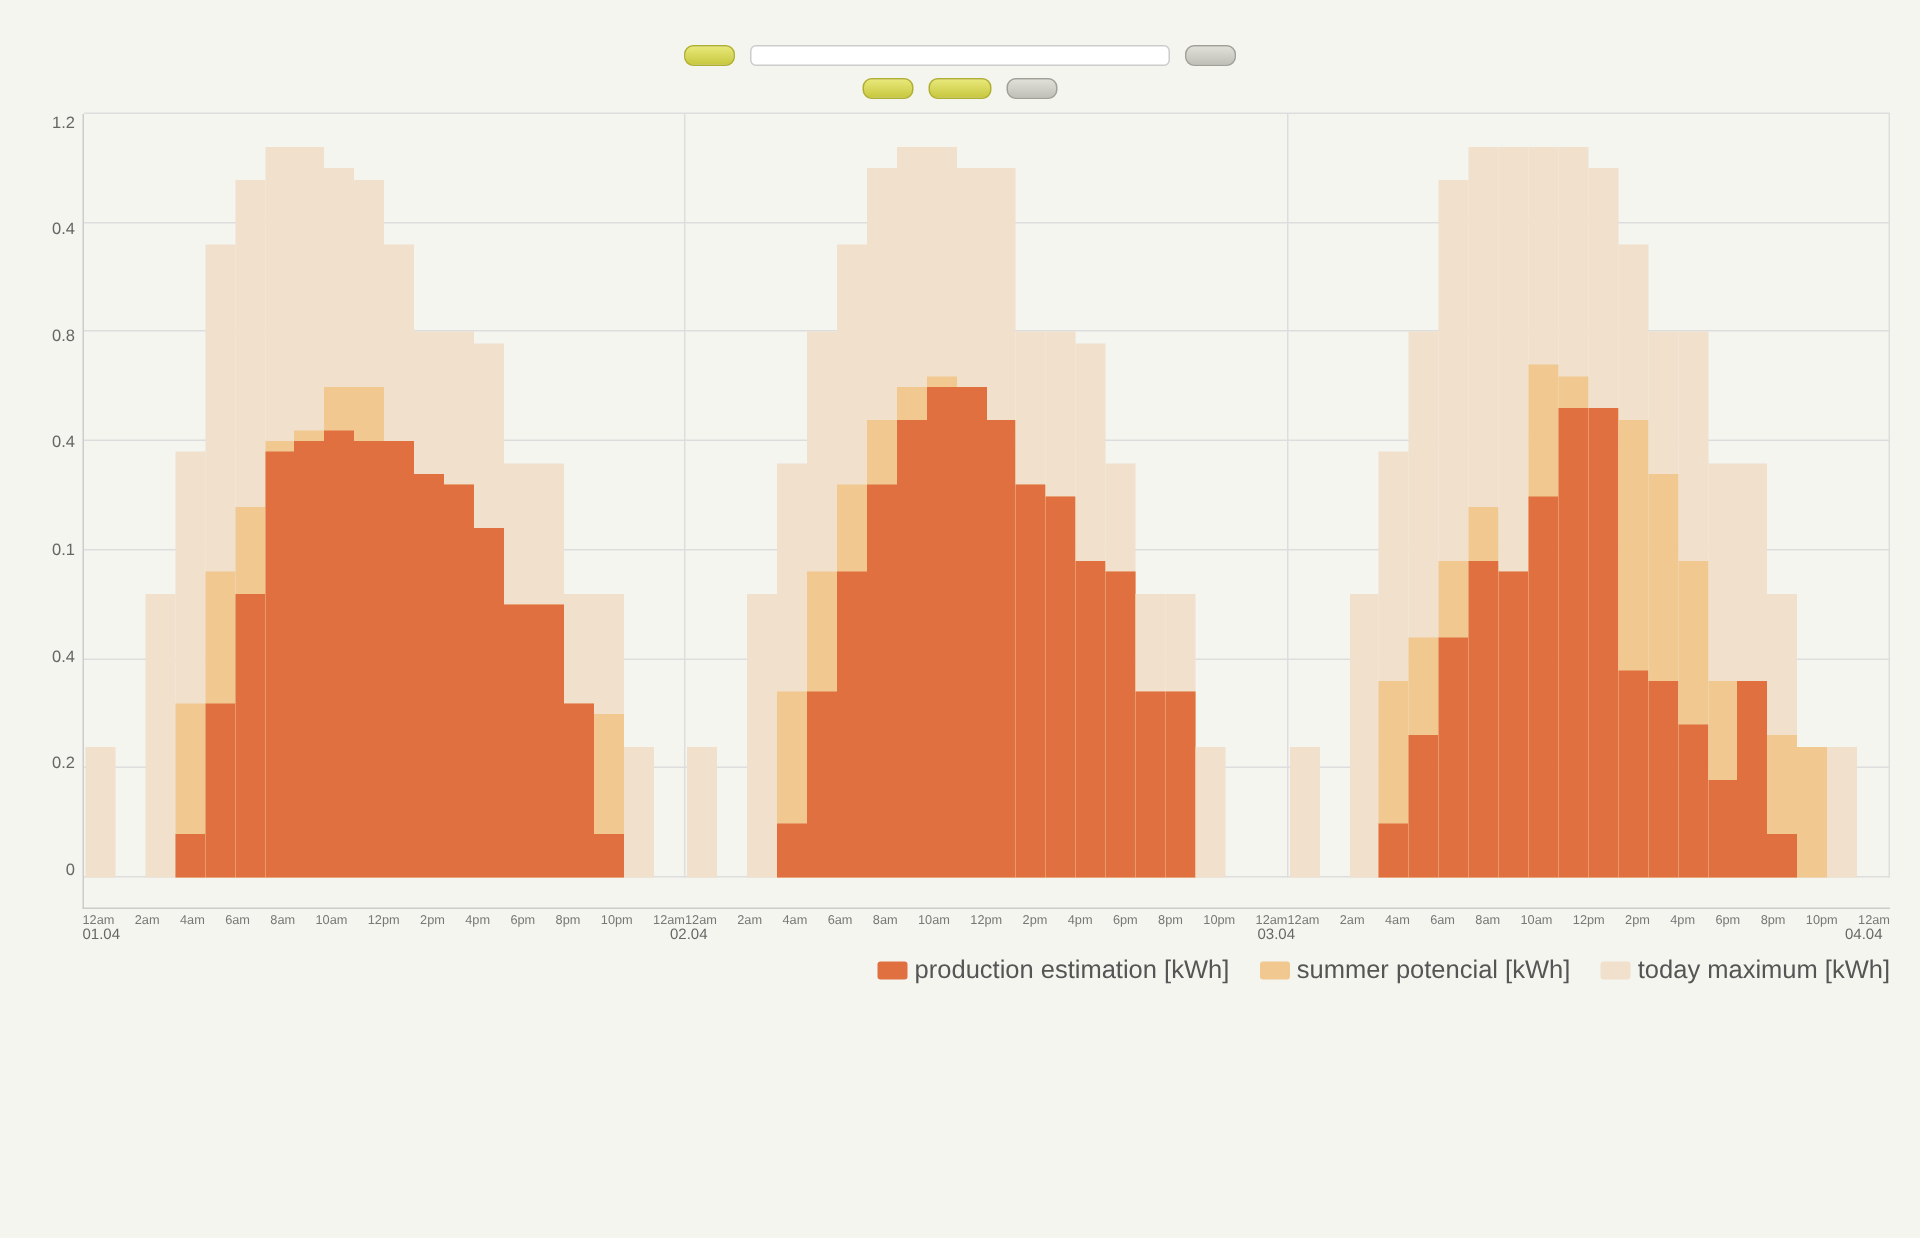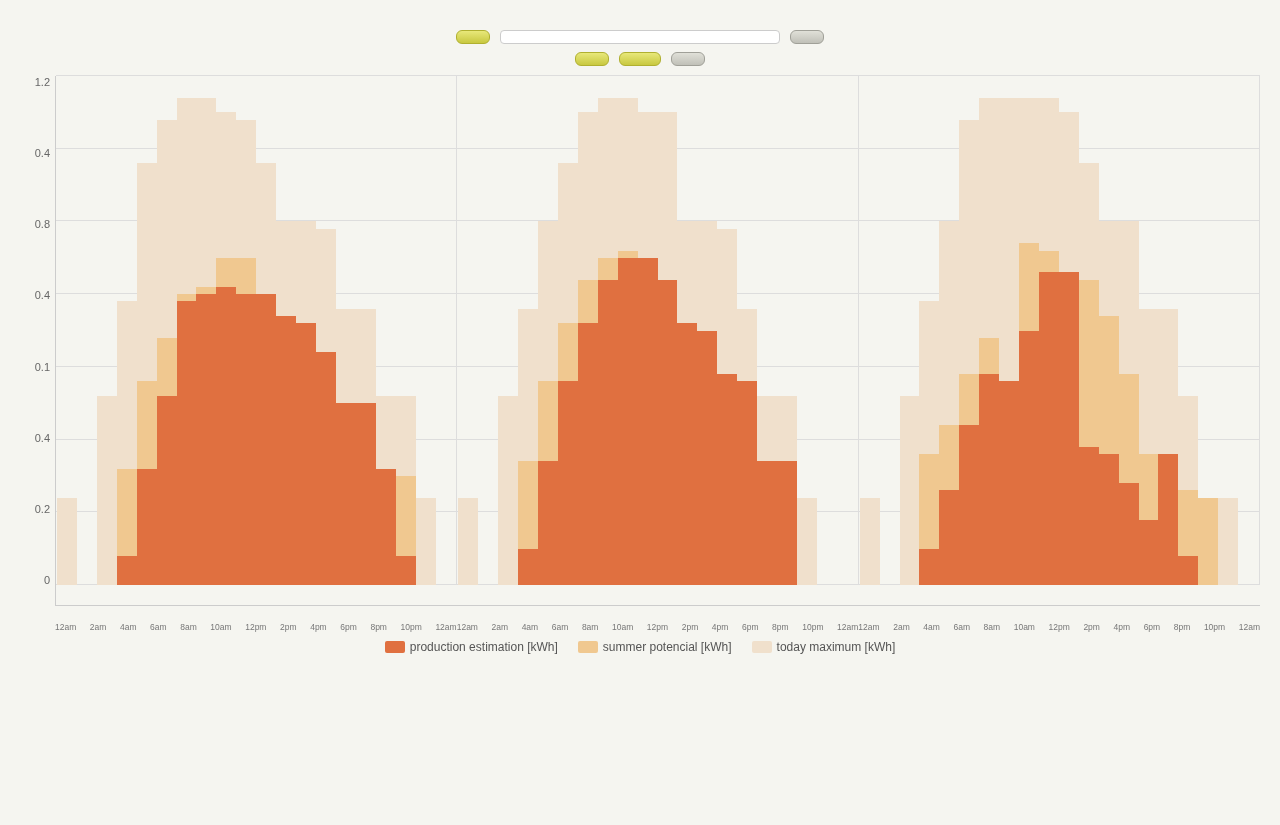--- a/index.html
+++ b/index.html
@@ -142,35 +142,35 @@
     }
     .bar-production {
       width: 100%;
       background: #e07040;
       position: absolute;
       bottom: 0;
     }
     .day-labels-row {
       display: flex;
       width: 100%;
-      margin-top: 16px;
+      margin-top: 2px;
     }
     .day-label-spacer {
       width: 35px;
     }
     .day-labels {
       flex: 1;
       display: flex;
     }
     .legend {
       display: flex;
-      justify-content: center;
+      justify-content: flex-end;
       gap: 20px;
       margin-top: 8px;
-      font-size: 12px;
+      font-size: 17px;
       color: #555;
     }
     .legend-item {
       display: flex;
       align-items: center;
       gap: 5px;
     }
     .legend-swatch {
       width: 20px;
       height: 12px;
@@ -522,20 +522,28 @@
           <span>12pm</span>
           <span>2pm</span>
           <span>4pm</span>
           <span>6pm</span>
           <span>8pm</span>
           <span>10pm</span>
           <span>12am</span>
         </div>
       </div>
   </div>
+  <div style="display: flex; margin-left: 35px; font-size: 10px; color: rgb(85, 85, 85);">
+      <div style="display: flex; flex: 1 1 0%; justify-content: space-between; font-size: 10px; color: rgb(102, 102, 102); padding-right: 5px;">
+        <span>01.04</span>
+        <span>02.04</span>
+        <span>03.04</span>
+        <span>04.04</span>
+      </div>
+    </div>
     <div class="legend" id="legend">
       <div class="legend-item">
         <div class="legend-swatch" style="background: rgb(224, 112, 64);"></div>
         <span>production estimation [kWh]</span>
       </div>
       <div class="legend-item">
         <div class="legend-swatch" style="background: rgb(240, 200, 144);"></div>
         <span>summer potencial [kWh]</span>
       </div>
       <div class="legend-item">

